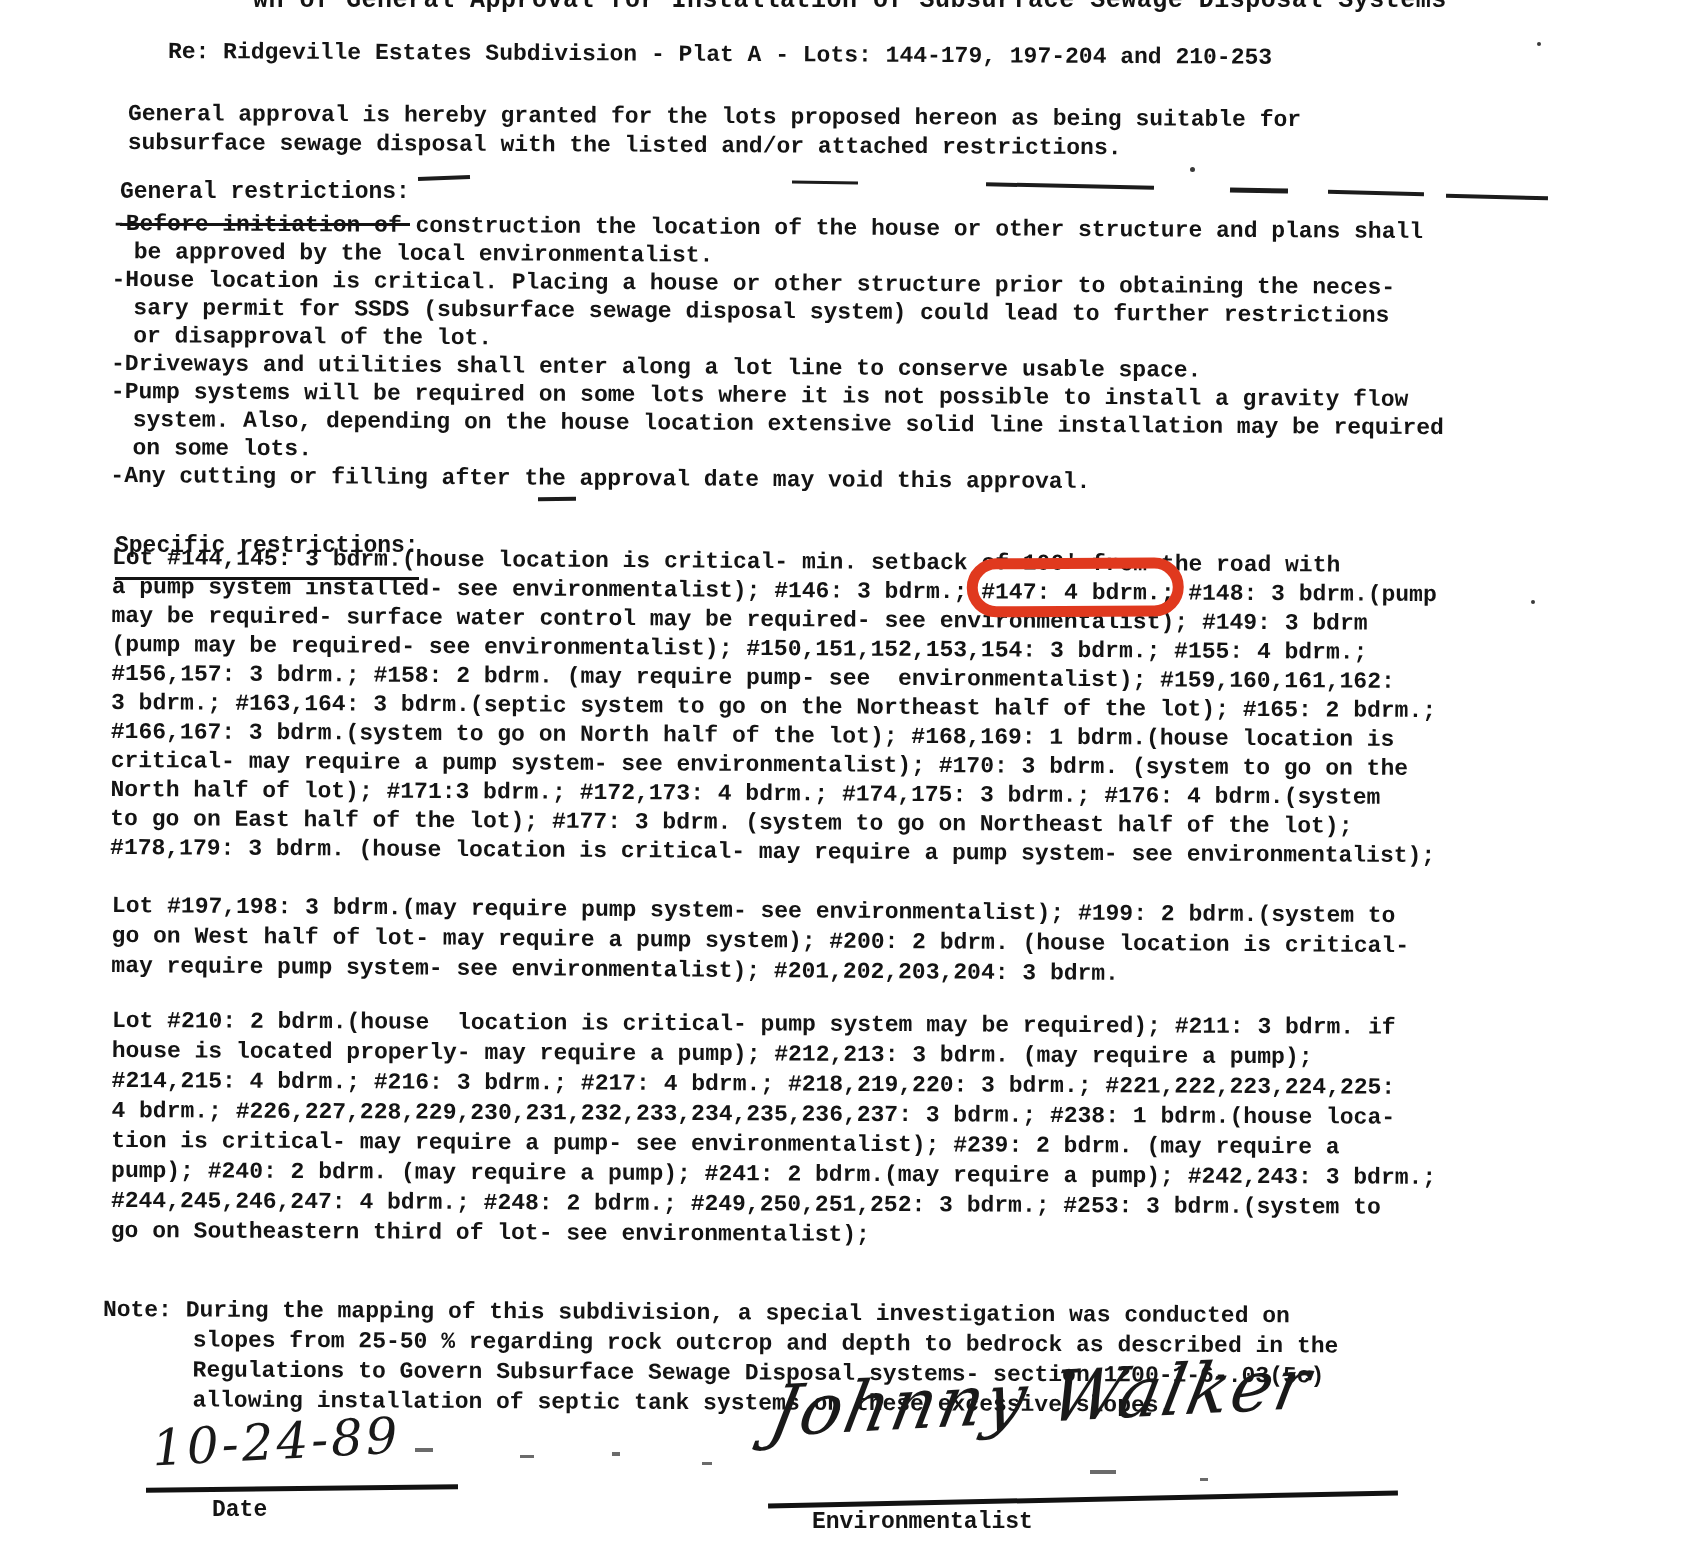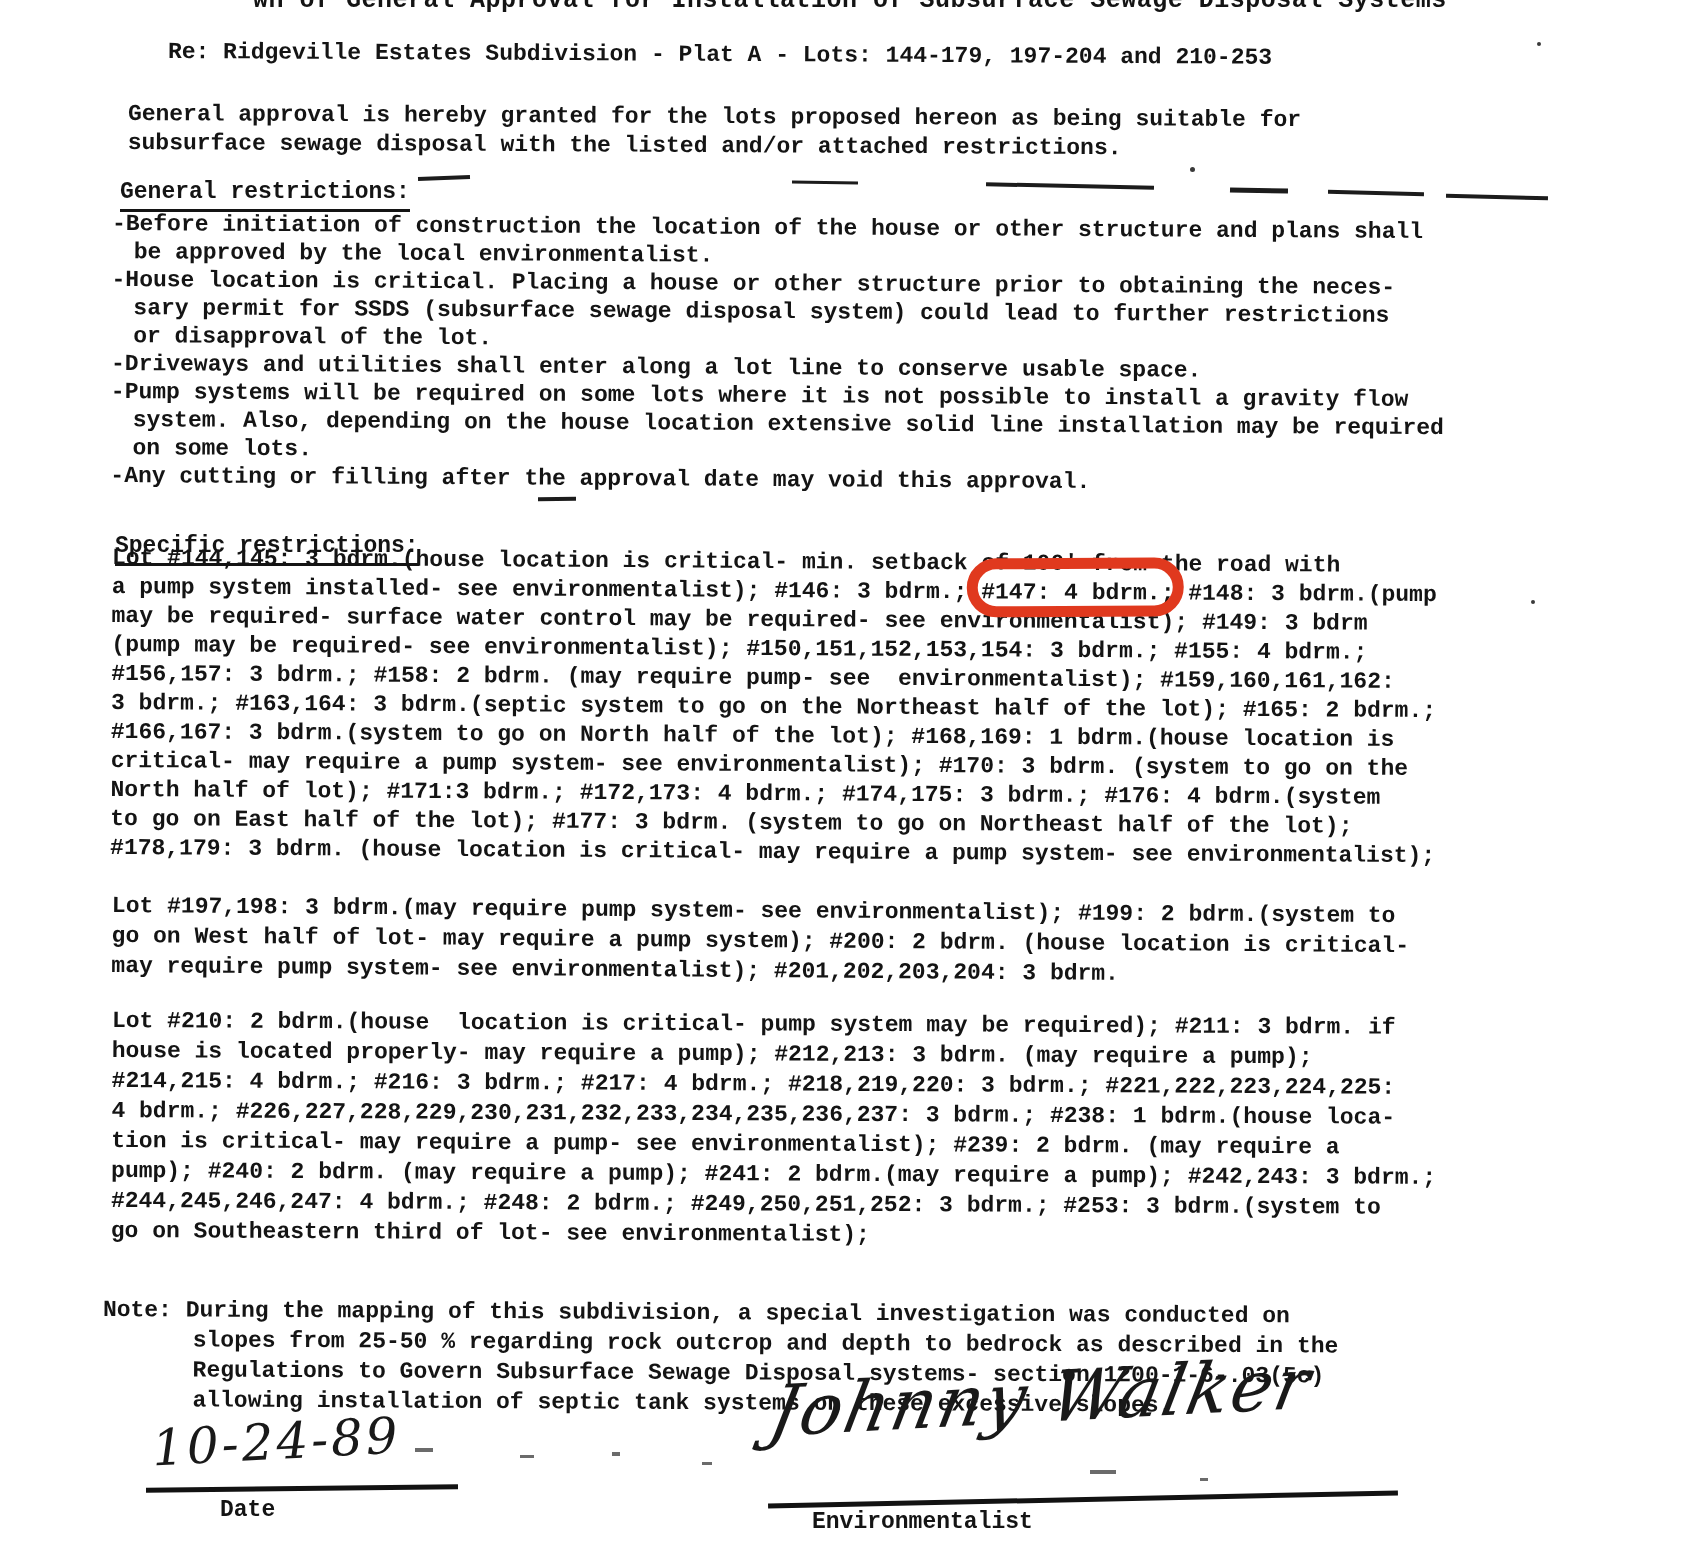--- a/index.html
+++ b/index.html
@@ -14,21 +14,21 @@
     font-family: "Liberation Mono", "DejaVu Sans Mono", monospace;
     font-weight: 700;
     font-size: 23px;
     line-height: 29px;
   }
   .block { position: absolute; }
   .line { white-space: pre; }
   .heading-underline {
     display: inline-block;
     border-bottom: 3px solid var(--ink);
-    padding-bottom: 2px;
+    padding-bottom: 16px;
   }
   .bullets .line { line-height: 28px; }
   .cont { padding-left: 22px; }
   .note-cont { padding-left: 90px; }
   .sp30 .line { line-height: 30px; }
   
   .circled { position: relative; display: inline-block; }
   .circled::after {
     content: "";
     position: absolute;
@@ -157,20 +157,20 @@
   <div class="artifact faint" style="left:415px; top:1448px; width:18px; height:4px;"></div>
   <div class="artifact faint" style="left:520px; top:1455px; width:14px; height:3px;"></div>
   <div class="artifact faint" style="left:612px; top:1452px; width:8px; height:4px;"></div>
   <div class="artifact faint" style="left:702px; top:1462px; width:10px; height:3px;"></div>
   <div class="artifact faint" style="left:1090px; top:1470px; width:26px; height:4px;"></div>
   <div class="artifact faint" style="left:1200px; top:1478px; width:8px; height:3px;"></div>
 
   <div class="script" style="top:1428px; left:152px; font-size:50px; letter-spacing:3px; transform:rotate(-3deg);">10-24-89</div>
 
   <div class="rule" style="left:146px; top:1486px; width:312px; height:5px; transform:rotate(-0.6deg);"></div>
-  <div class="block line" style="top:1496px; left:220px;font-family:Liberation Mono, monospace;">Date</div>
+  <div class="block line" style="top:1496px; left:212px;font-family:Liberation Mono, monospace;">Date</div>
 
   <div class="script" style="top:1398px; left:768px; font-size:70px; letter-spacing:2px; transform:rotate(-3deg) skewX(-14deg); transform-origin:left bottom;">Johnny Walker</div>
 
   <div class="rule" style="left:768px; top:1497px; width:630px; height:5px; transform:rotate(-1.2deg);"></div>
   <div class="block line" style="top:1508px; left:812px;">Environmentalist</div>
 
 </div>
 
 </body></html>

